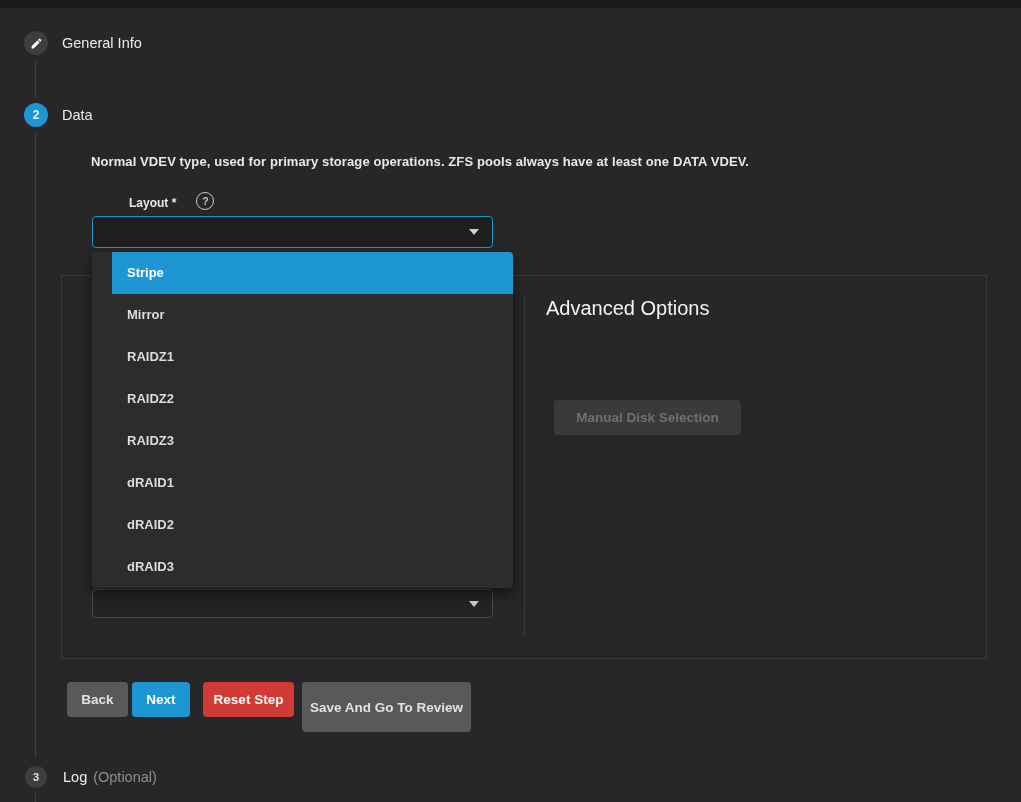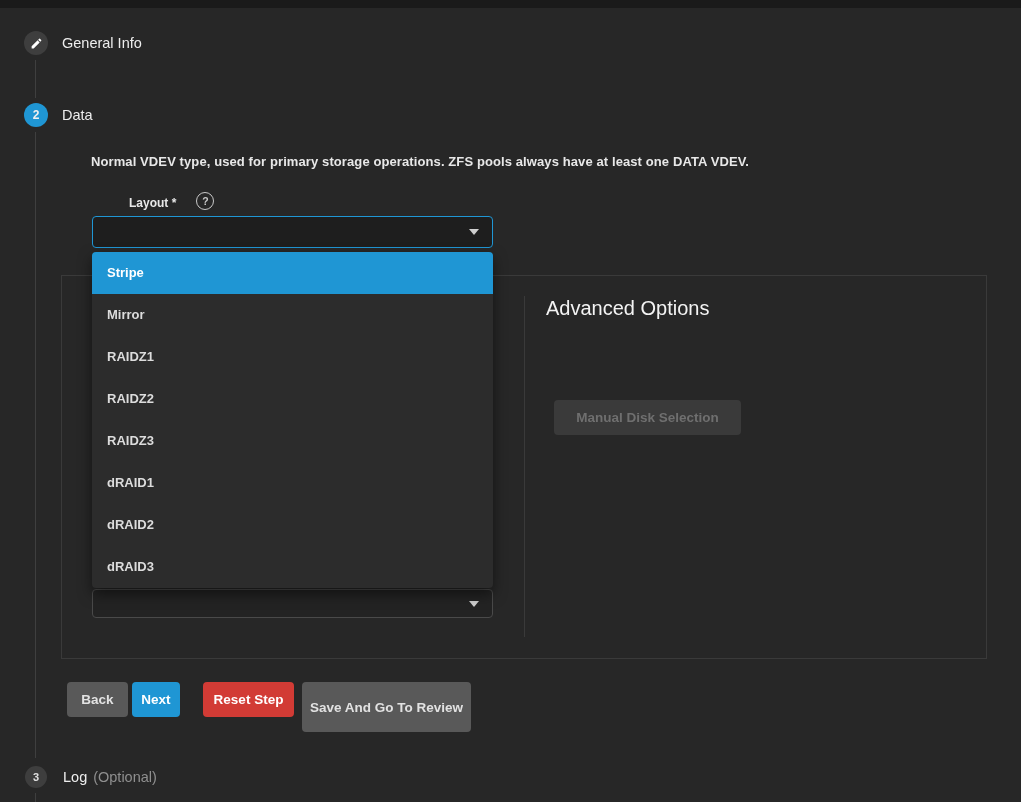--- a/index.html
+++ b/index.html
@@ -37,42 +37,42 @@
   .select .chevron{position:absolute;right:13px;top:50%;margin-top:-3px;width:0;height:0;
     border-left:5.5px solid transparent;border-right:5.5px solid transparent;
     border-top:6.5px solid #cfcfcf;}
   #layout-select{left:92px;top:216px;width:401px;height:32px;border:1.5px solid #1f96d4;
     background:#1e1e1e;z-index:3;}
   #secondary-select{left:92px;top:589px;width:401px;height:29px;border:1px solid #4a4a4a;
     background:#232323;z-index:2;}
 
   
   .dd-panel{position:absolute;left:92px;top:252px;width:401px;z-index:6;background:#2c2c2c;
-    border-radius:4px;overflow:hidden;box-shadow:0 6px 14px rgba(0,0,0,.5);}
+    border-radius:4px;overflow:hidden;box-shadow:0 6px 14px rgba(0,0,0,.5);padding-left:20px;}
   .dd-option{height:42px;line-height:42px;padding-left:15px;font-size:13px;font-weight:600;
     color:#dcdcdc;cursor:pointer;}
   .dd-option.selected{background:#1f96d4;color:#ffffff;}
 
   
   .card{position:absolute;left:61px;top:275px;width:926px;height:384px;box-sizing:border-box;
     border:1px solid #3a3a3a;z-index:1;}
   .card-divider{position:absolute;left:524px;top:296px;width:1px;height:341px;background:#3a3a3a;z-index:1;}
   .adv-title{position:absolute;left:546px;top:297px;font-size:20px;font-weight:400;
     color:#f3f3f3;z-index:2;}
   .adv-desc{position:absolute;left:554px;top:334px;width:416px;font-size:13px;font-weight:600;
     line-height:20px;color:#e3e3e3;z-index:2;}
   .btn{position:absolute;display:flex;align-items:center;justify-content:center;
     border:none;border-radius:4px;font-family:inherit;font-size:13.5px;font-weight:700;
     cursor:pointer;box-sizing:border-box;}
   #manual-btn{left:554px;top:400px;width:187px;height:35px;background:#3a3a3a;
     color:#6f6f6f;cursor:default;z-index:2;}
 
   
   #btn-back{left:67px;top:682px;width:61px;height:35px;background:#595959;color:#e2e2e2;}
-  #btn-next{left:132px;top:682px;width:48px;height:35px;background:#1f96d4;color:#ffffff;}
+  #btn-next{left:132px;top:682px;width:58px;height:35px;background:#1f96d4;color:#ffffff;}
   #btn-reset{left:203px;top:682px;width:91px;height:35px;background:#d23b35;color:#ffffff;}
   #btn-save{left:302px;top:682px;width:169px;height:50px;background:#595959;color:#e2e2e2;}
 </style>
 </head>
 <body>
 
 <div class="screen">
   <div class="topbar"></div>
 
   <div class="connector" id="conn-1"></div>

